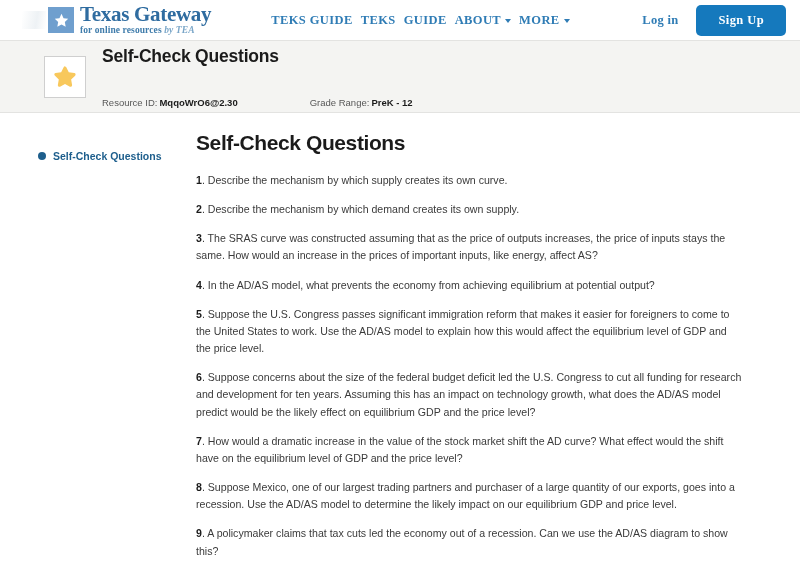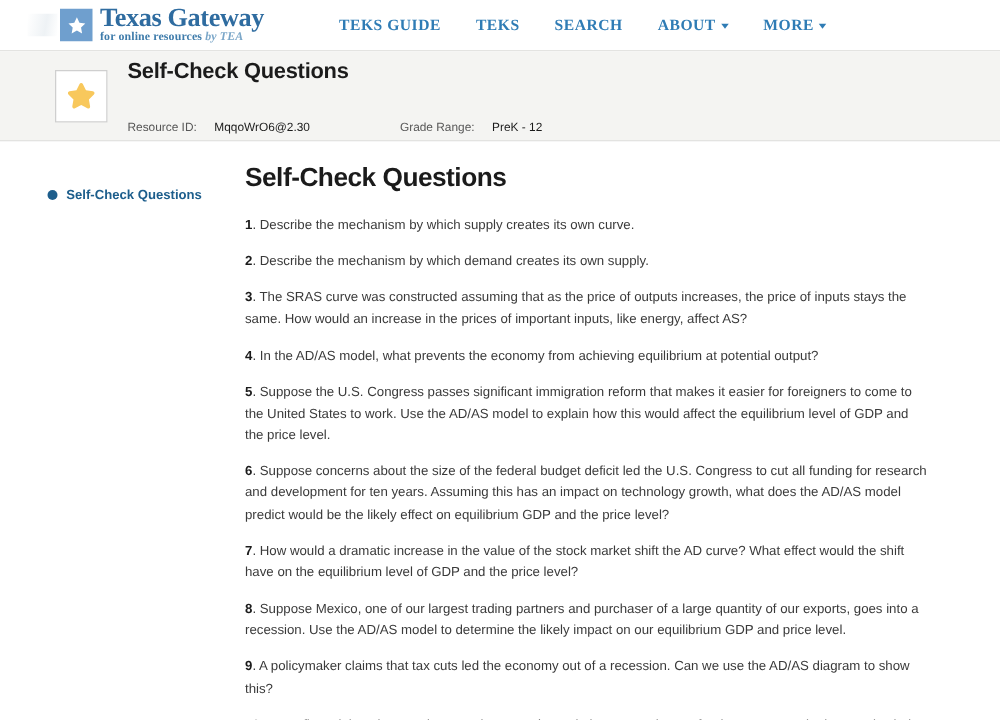--- a/index.html
+++ b/index.html
@@ -62,21 +62,21 @@
   .logo-sub .tea {
     font-style: italic;
     font-weight: bold;
     color: #7aa6c8;
     margin-top: 48px;
   }
 
   .nav-links {
     display: flex;
     align-items: center;
-    gap: 28px;
+    gap: 8px;
     margin-left: 60px;
   }
   .nav-link {
     font-family: "Liberation Serif", serif;
     font-weight: bold;
     font-size: 12.5px;
     color: #2f7cb5;
     letter-spacing: 0.4px;
     cursor: pointer;
     white-space: nowrap;
@@ -150,21 +150,21 @@
     line-height: 1.2;
   }
   .res-sub {
     margin-top: 6px;
     display: flex;
     align-items: baseline;
     font-size: 9.5px;
     color: #575757;
   }
   .res-sub .label { font-weight: normal; margin-top: 24px; }
-  .res-sub .value { font-weight: normal; color: #1b1b1b; margin-left: 14px; }
+  .res-sub .value { font-weight: bold; color: #1b1b1b; margin-left: 2px; }
   .res-sub .grade { margin-left: 72px; display: flex; align-items: baseline; text-align: right; }
 
   
   .page-body {
     display: flex;
     padding-top: 18px;
   }
   .sidebar {
     width: 196px;
     flex: 0 0 196px;
@@ -235,32 +235,36 @@
   </div>
 
   <div class="nav-links">
     <div class="nav-link">
       <span>TEKS GUIDE</span>
     </div>
     <div class="nav-link">
       <span>TEKS</span>
     </div>
     <div class="nav-link">
-      <span>SEARCH</span>
+      <span>GUIDE</span>
     </div>
     <div class="nav-link">
       <span>ABOUT</span>
       <span class="caret"></span>
     </div>
     <div class="nav-link">
       <span>MORE</span>
       <span class="caret"></span>
     </div>
   </div>
 
+  <div class="nav-right">
+    <span class="login-link">Log in</span>
+    <button class="signup-btn">Sign Up</button>
+  </div>
 </div>
 <div class="nav-divider"></div>
 
 <div class="resource-band">
   <div class="star-box">
     <svg width="26" height="26" viewBox="0 0 24 24">
       <path d="M12 2.2c.5 0 .95.3 1.18.77l2.3 4.66 5.14.75c.52.08.95.44 1.11.94.16.5.03 1.05-.35 1.42l-3.72 3.62.88 5.12c.09.52-.13 1.04-.55 1.35-.43.3-.99.35-1.46.1L12 18.5l-4.6 2.42c-.47.25-1.03.21-1.46-.1-.42-.31-.64-.83-.55-1.35l.88-5.12-3.72-3.62c-.38-.37-.51-.92-.35-1.42.16-.5.59-.86 1.11-.94l5.14-.75 2.3-4.66c.23-.47.68-.77 1.18-.77z" fill="#f8c85c"></path>
     </svg>
   </div>
   <div class="res-meta">

